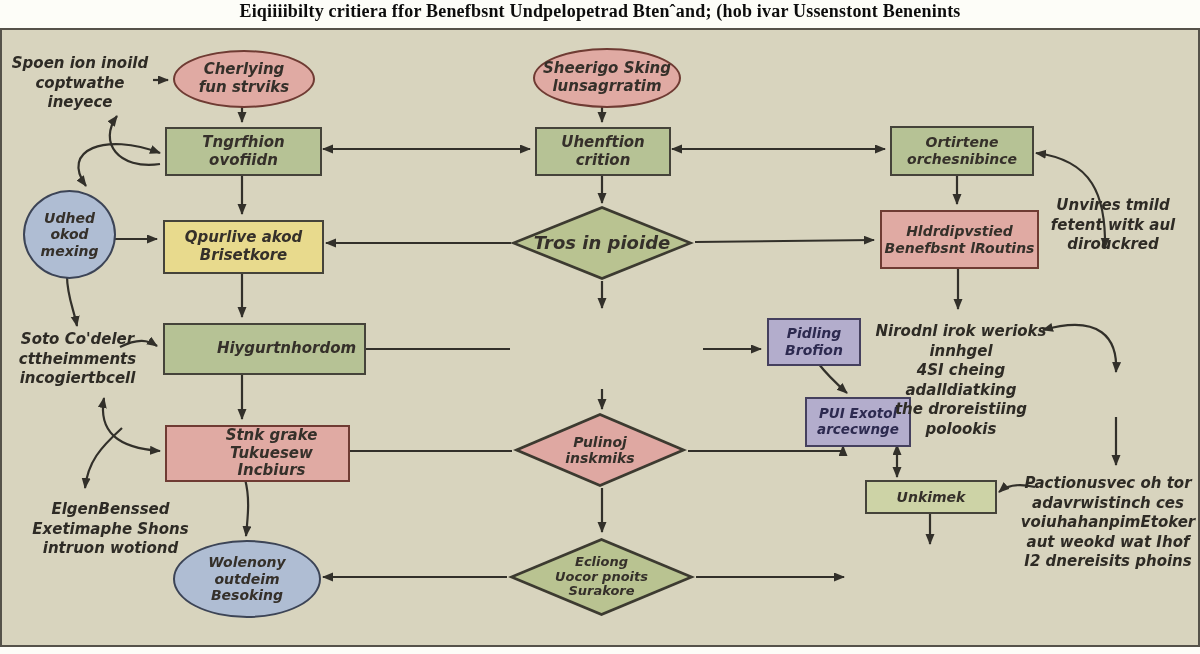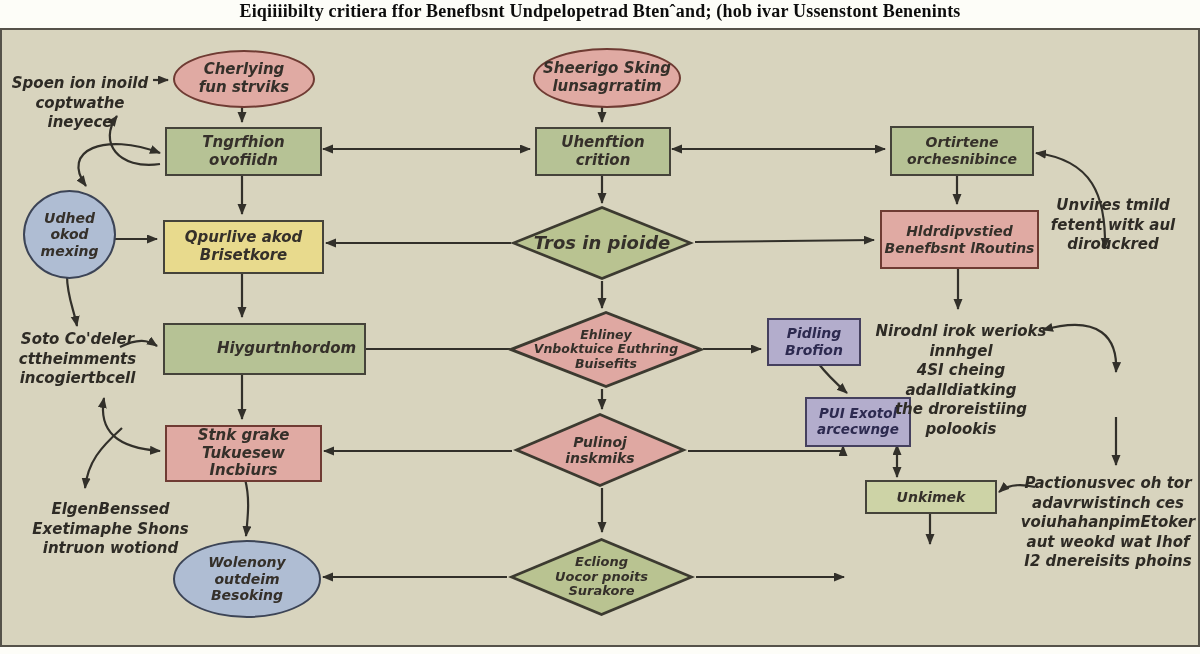--- a/index.html
+++ b/index.html
@@ -40,34 +40,34 @@
   #n-uhenftion{left:535px;top:127px;width:132px;height:45px;font-size:15px;}
   #n-ortirtene{left:890px;top:126px;width:140px;height:46px;font-size:14px;}
   #n-udhed{left:23px;top:190px;width:89px;height:85px;font-size:14px;}
   #n-qpurlive{left:163px;top:220px;width:157px;height:50px;font-size:15px;}
   #n-tros{left:510px;top:206px;width:184px;height:74px;font-size:14px;}
   #n-hldrdipvstied{left:880px;top:210px;width:155px;height:55px;font-size:14px;}
   #n-hiygurtnhordom{left:163px;top:323px;width:155px;height:48px;font-size:15px;padding-left:44px;}
   #n-ehliney{left:507px;top:311px;width:198px;height:77px;font-size:12.5px;}
   #n-pidling{left:767px;top:318px;width:90px;height:44px;font-size:14px;}
   #n-lonutreipliing{left:1055px;top:378px;width:122px;height:38px;font-size:13.5px;}
-  #n-stnk{left:165px;top:425px;width:153px;height:53px;font-size:15px;}
+  #n-stnk{left:165px;top:425px;width:153px;height:53px;font-size:15px;padding-left:28px;}
   #n-pulinoj{left:513px;top:413px;width:174px;height:74px;font-size:14px;}
   #n-pui{left:805px;top:397px;width:102px;height:46px;font-size:13.5px;}
   #n-unkimek{left:865px;top:480px;width:128px;height:30px;font-size:14px;}
   #n-wolenony{left:173px;top:540px;width:144px;height:74px;font-size:14px;}
   #n-ecliong{left:508px;top:538px;width:187px;height:78px;font-size:13px;}
   #n-meineroru{left:850px;top:550px;width:177px;height:75px;font-size:13.5px;}
 
   #n-tros .d-inner{inset:3px 7px;background:#b9c391;}
   #n-ehliney .d-inner{inset:3px 8px;background:#dfa8a2;}
   #n-pulinoj .d-inner{inset:3px 7px;background:#dfa8a2;}
   #n-ecliong .d-inner{inset:3px 7px;background:#b9c391;}
 
-  #l-spoen{left:2px;top:74px;width:156px;}
+  #l-spoen{left:2px;top:54px;width:156px;}
   #l-unvires{left:1038px;top:196px;width:150px;}
   #l-soto{left:5px;top:330px;width:145px;}
   #l-nirodnl{left:860px;top:322px;width:202px;}
   #l-elgen{left:28px;top:500px;width:165px;}
   #l-pactionusvec{left:1020px;top:474px;width:176px;}
 </style>
 </head>
 <body>
 
 <div class="stage">
@@ -144,27 +144,20 @@
   <div class="node rect f-lgreen" id="n-unkimek">Unkimek</div>
   <div class="node ellipse f-blue b-blue" id="n-wolenony">Wolenony
 outdeim
 Besoking</div>
 
   <div class="diamond" id="n-tros">
     <div class="d-outer"></div>
     <div class="d-inner"></div>
     <div class="d-label" style="font-size:18px;">Tros in pioide</div>
   </div>
-  <div class="diamond" id="n-ehliney">
-    <div class="d-outer"></div>
-    <div class="d-inner"></div>
-    <div class="d-label" style="font-size:12.5px;">Ehliney
-Vnboktuice Euthring
-Buisefits</div>
-  </div>
   <div class="diamond" id="n-pulinoj">
     <div class="d-outer"></div>
     <div class="d-inner"></div>
     <div class="d-label" style="font-size:14px;">Pulinoj
 inskmiks</div>
   </div>
   <div class="diamond" id="n-ecliong">
     <div class="d-outer"></div>
     <div class="d-inner"></div>
     <div class="d-label" style="font-size:13px;">Ecliong

